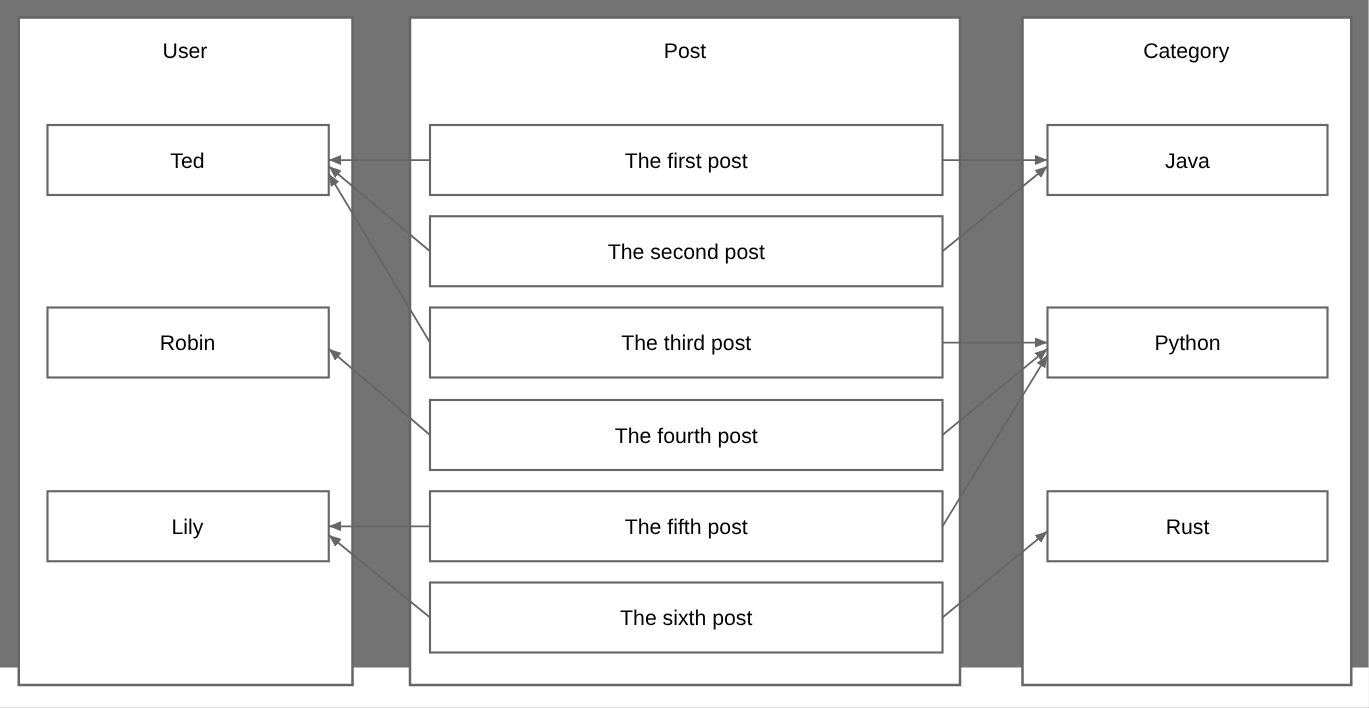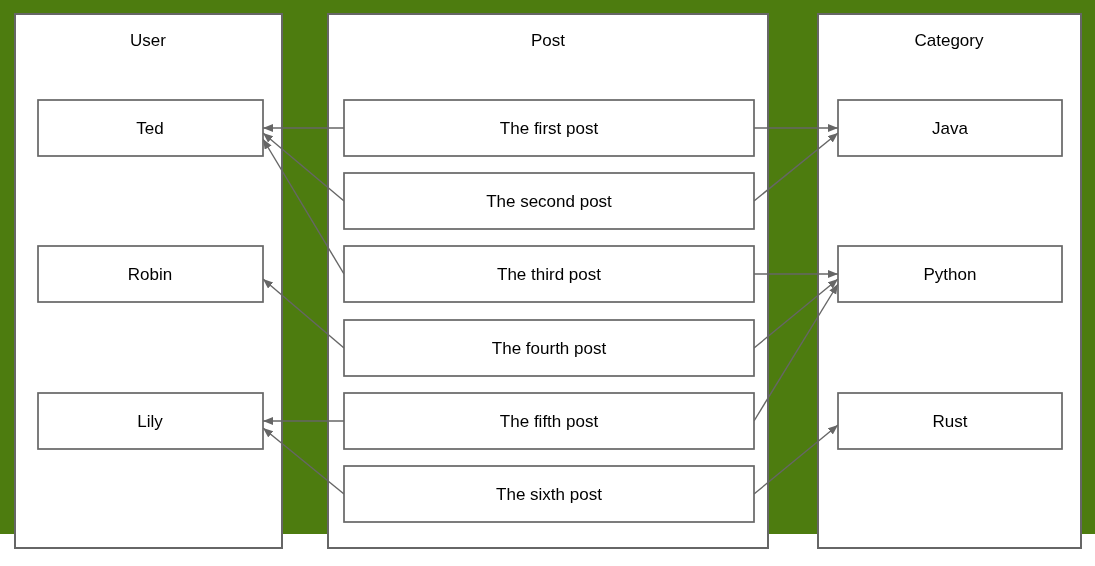--- a/index.html
+++ b/index.html
@@ -8,21 +8,21 @@
     background: #ffffff;
     width: 1095px;
     height: 566px;
     overflow: hidden;
     font-family: "Liberation Sans", sans-serif;
   }
   #stage {
     position: relative;
     width: 1095px;
     height: 534px;
-    background: #4d7c0f;
+    background: #737373;
   }
   svg { display: block; }
   .container-rect {
     fill: #ffffff;
     stroke: #666666;
     stroke-width: 2;
   }
   .node-rect {
     fill: #ffffff;
     stroke: #666666;

